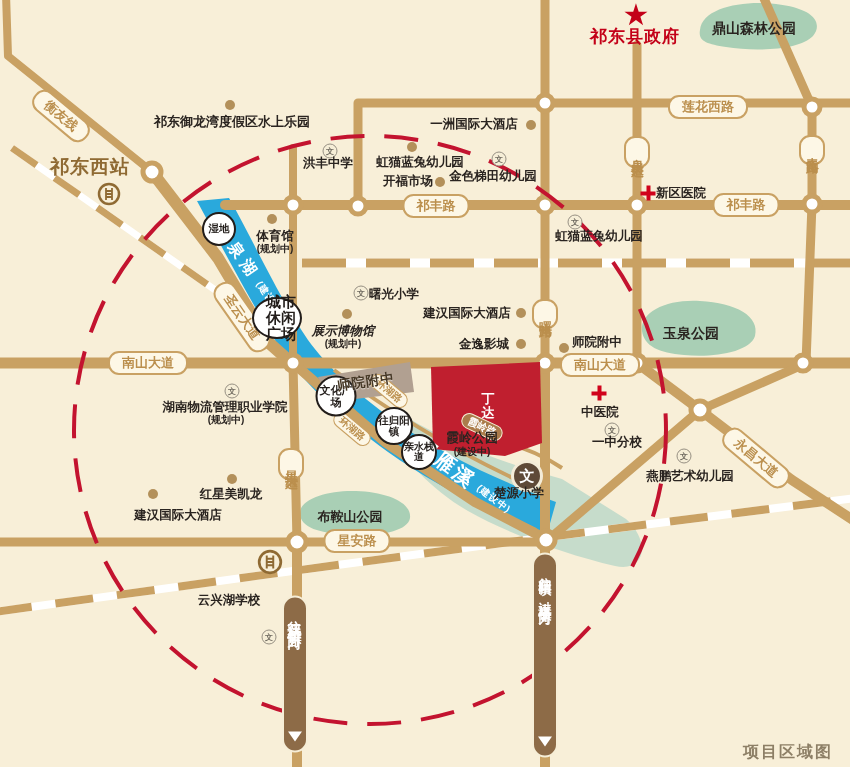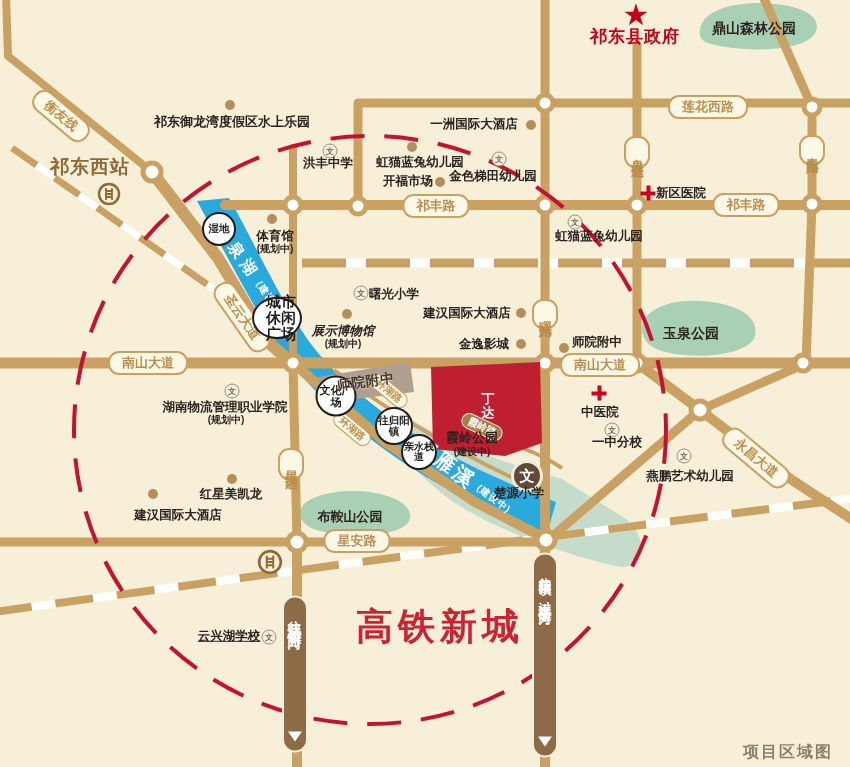--- a/index.html
+++ b/index.html
@@ -173,21 +173,20 @@
       </svg>
   </span>
   <span class="it railico" style="left:269px;top:561px;">
     <svg width="26" height="26" viewBox="0 0 24 24">
         <circle cx="12" cy="12" r="10" fill="#f8efd8" stroke="#8f6a33" stroke-width="2.5"></circle>
         <path d="M9 6 V18 M15 6 V18 M9 9 H15 M9 12 H15 M9 15 H15" stroke="#8f6a33" stroke-width="1.8" fill="none"></path>
       </svg>
   </span>
   <span class="it star" style="left:636px;top:15px;"></span>
   <div class="it t-gov" style="left:635px;top:36px;">祁东县政府</div>
-  <div class="it t-hsr" style="left:440px;top:627px;">高铁新城</div>
   <div class="it t-corner" style="left:788px;top:752px;">项目区域图</div>
 
   <div class="it t-park" style="left:754px;top:29px;">鼎山森林公园</div>
   <div class="it t-park" style="left:691px;top:334px;">玉泉公园</div>
   <div class="it t-park s2" style="left:350px;top:517px;">布鞍山公园</div>
   <div class="it t-park s2" style="left:472px;top:438px;font-size:13px;">霞岭公园</div>
   <div class="it sub" style="left:472px;top:452px;">(建设中)</div>
 
   <div class="it water r55" style="left:250px;top:271px;">
     <span class="nm">狮泉湖</span>
@@ -259,18 +258,18 @@
   <div class="it lbl" style="left:231px;top:494px;">红星美凯龙</div>
   <div class="it lbl" style="left:178px;top:515px;">建汉国际大酒店</div>
   <div class="it lbl" style="left:225px;top:407px;">湖南物流管理职业学院</div>
   <div class="it sub" style="left:226px;top:420px;">(规划中)</div>
   <div class="it lbl" style="left:599px;top:236px;">虹猫蓝兔幼儿园</div>
   <div class="it lbl" style="left:328px;top:163px;">洪丰中学</div>
   <div class="it lbl" style="left:493px;top:176px;">金色梯田幼儿园</div>
   <div class="it lbl" style="left:394px;top:294px;">曙光小学</div>
   <div class="it lbl" style="left:617px;top:442px;">一中分校</div>
   <div class="it lbl" style="left:690px;top:476px;">燕鹏艺术幼儿园</div>
-  <div class="it lbl" style="left:229px;top:636px;text-decoration:underline;">云兴湖学校</div>
+  <div class="it lbl" style="left:229px;top:600px;">云兴湖学校</div>
   <div class="it lbl" style="left:519px;top:493px;">楚源小学</div>
   <div class="it lbl" style="left:681px;top:193px;">新区医院</div>
   <div class="it lbl" style="left:600px;top:412px;">中医院</div>
 
 </div>
 
 </body></html>

